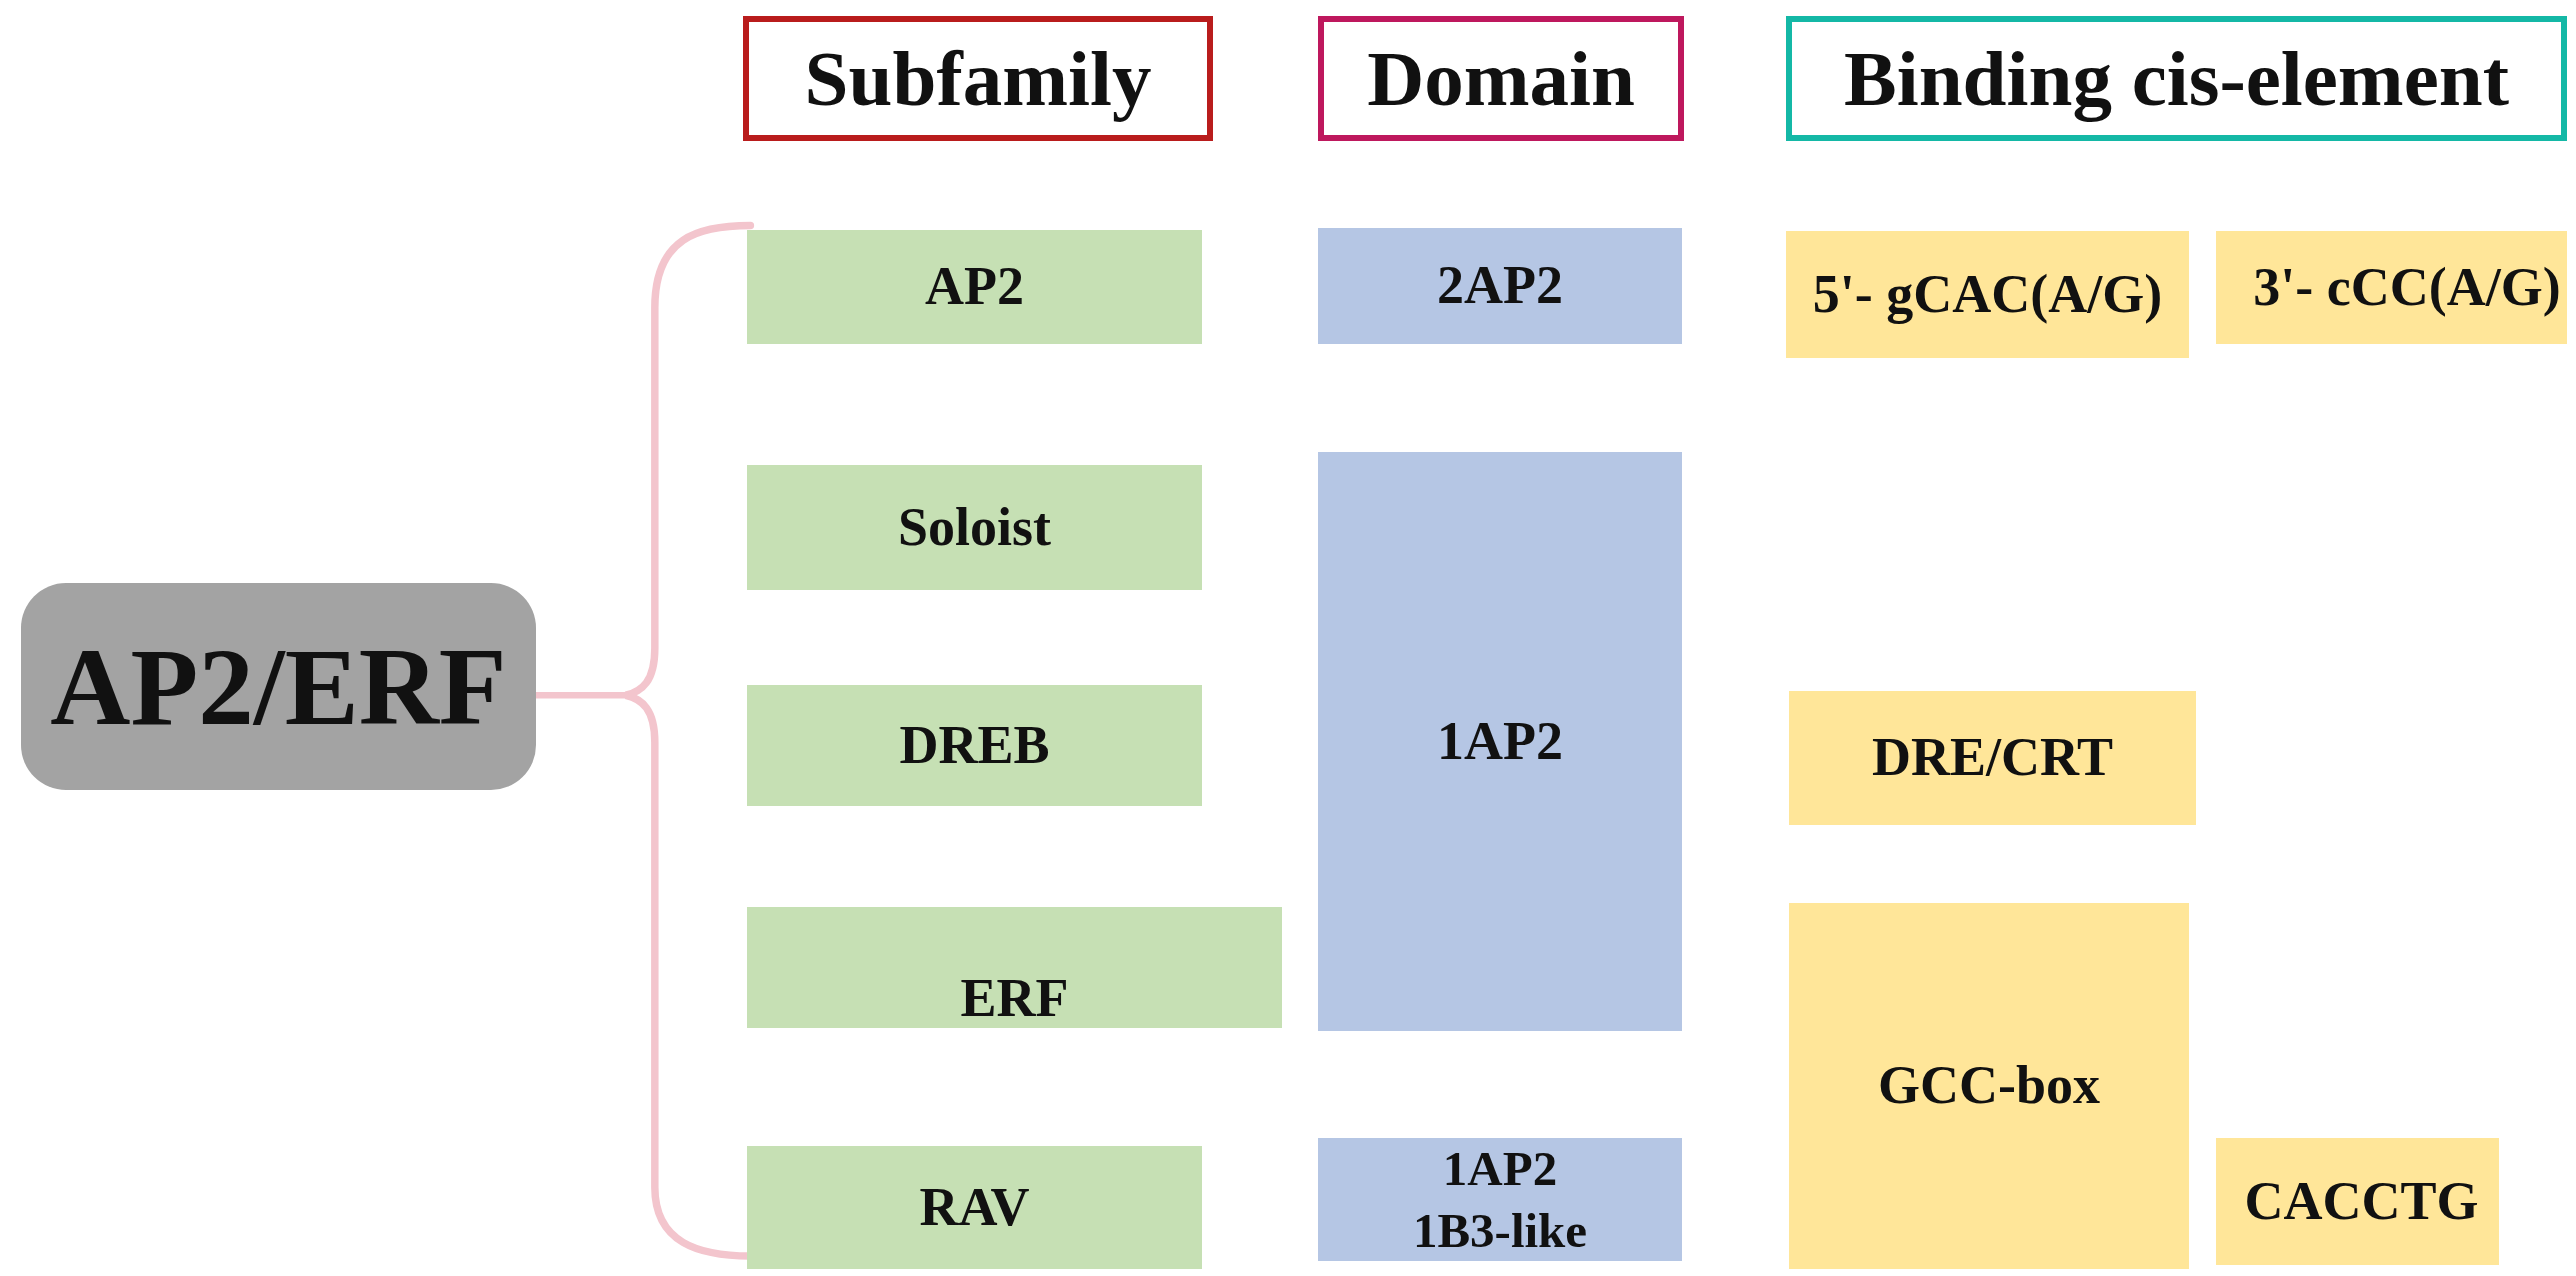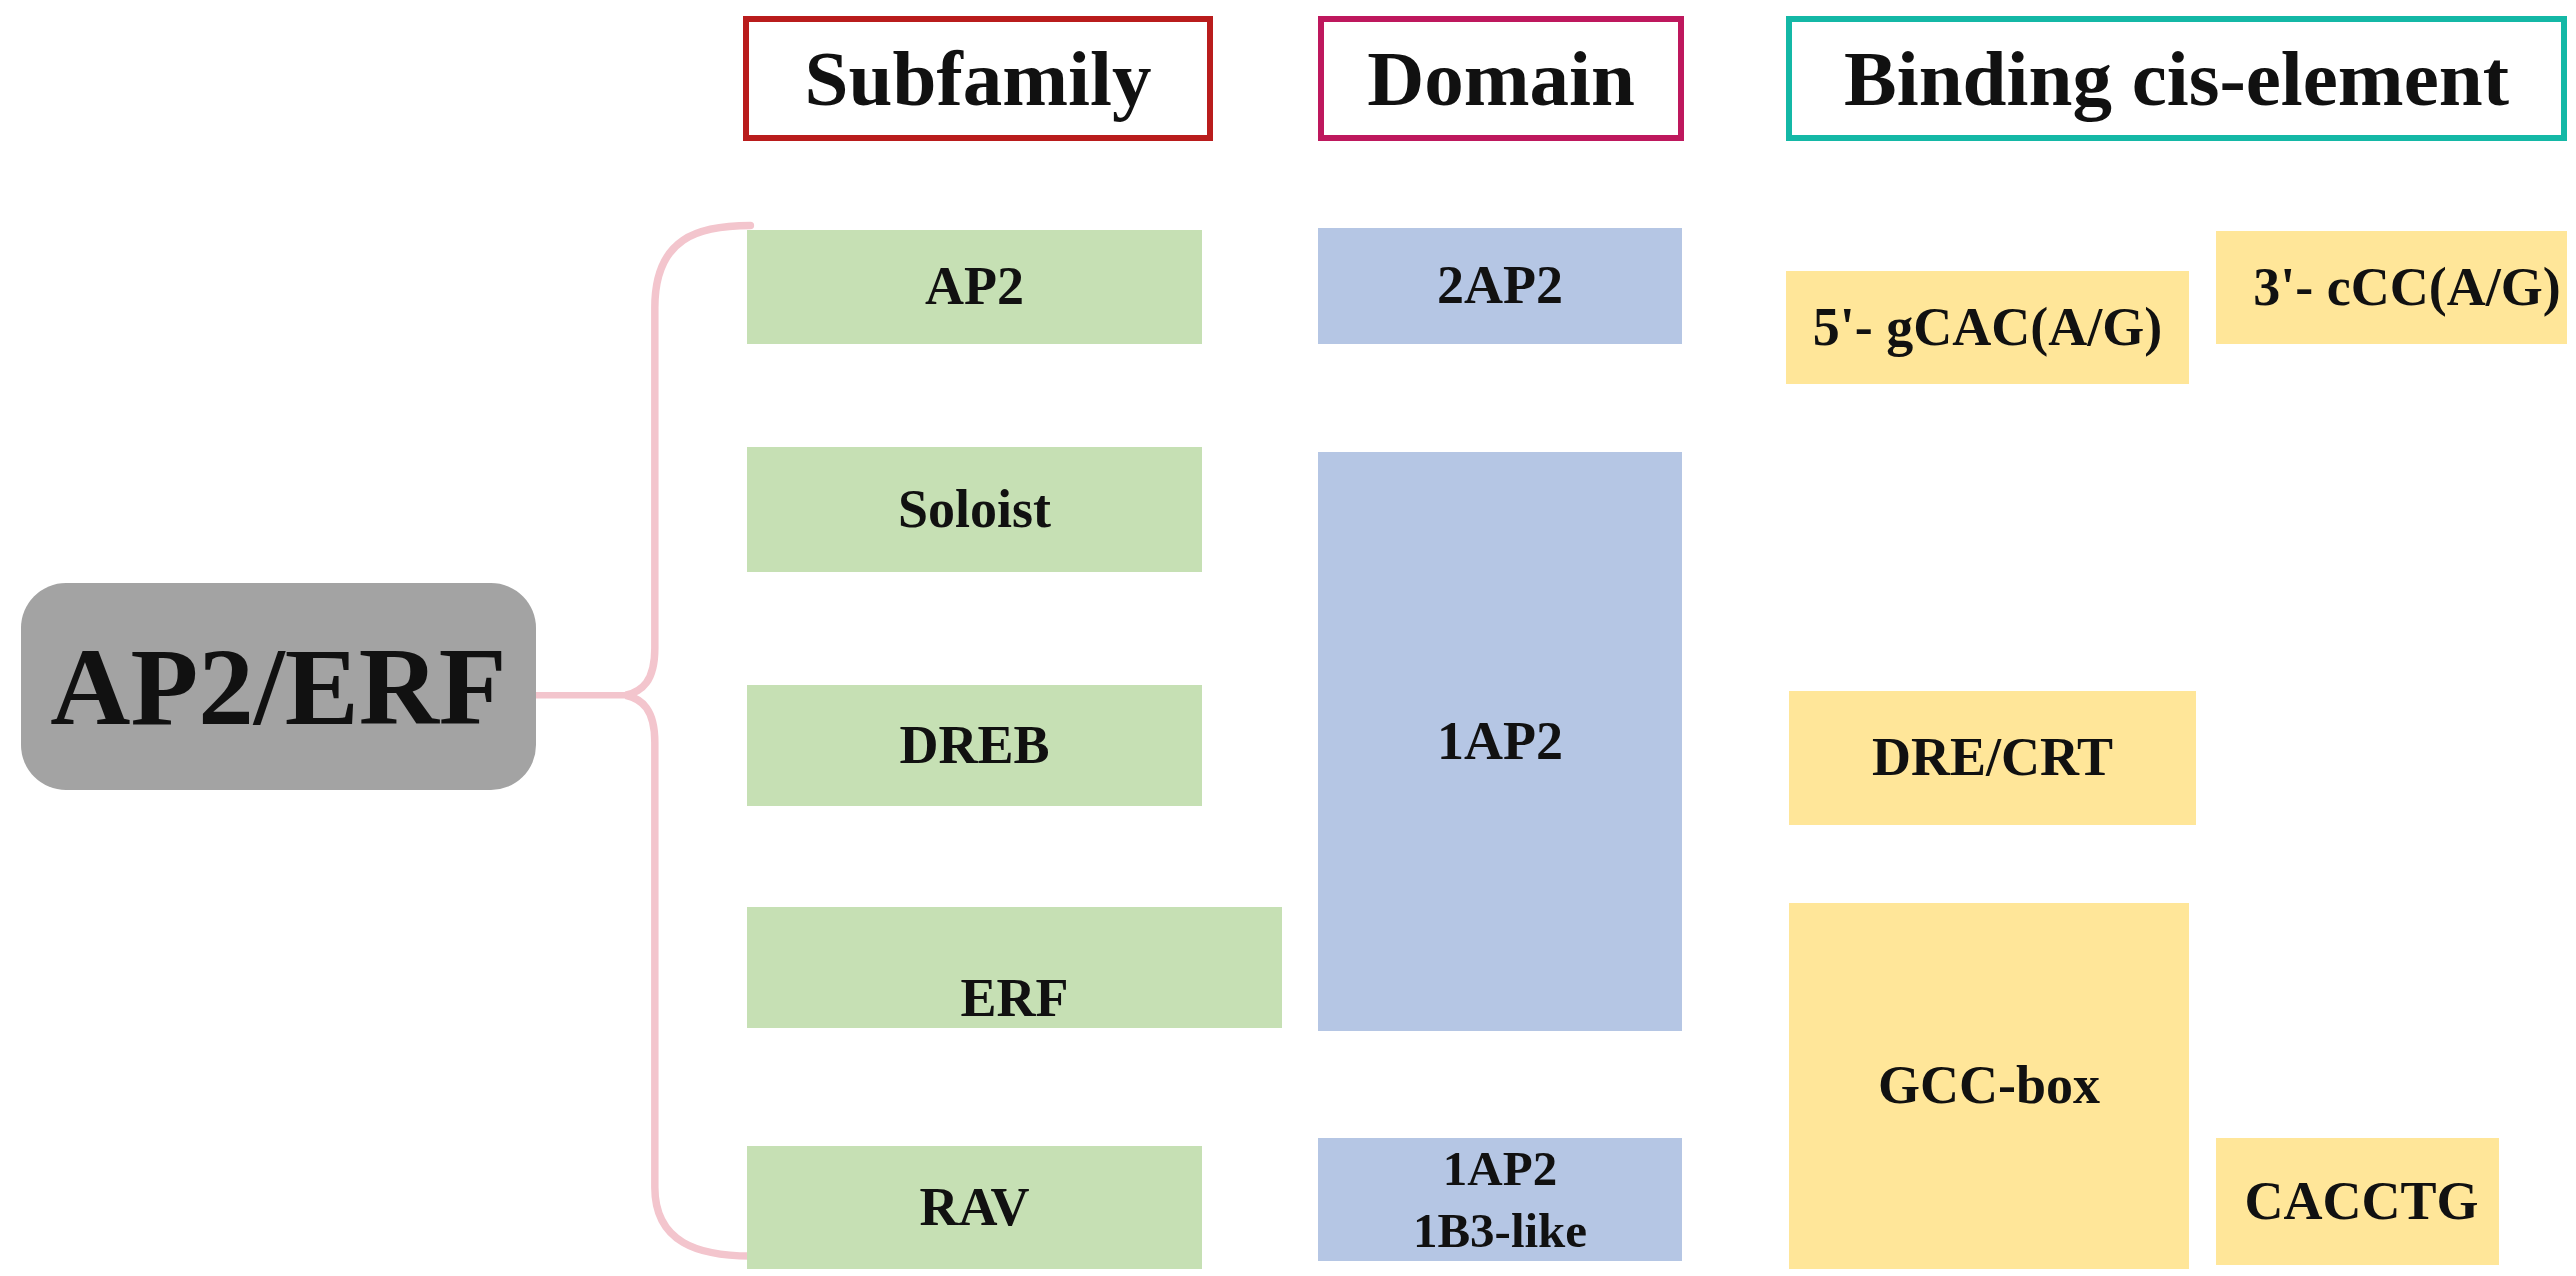--- a/index.html
+++ b/index.html
@@ -61,21 +61,21 @@
   <div class="cellbox hdr hdr-blue" style="left:1318px;top:16.4px;width:366px;height:125px;">
     <span>Domain</span>
   </div>
   <div class="cellbox hdr hdr-yellow" style="left:1786px;top:16.4px;width:781px;height:125px;">
     <span>Binding cis-element</span>
   </div>
 
   <div class="cellbox green lbl" style="left:747px;top:230px;width:455px;height:114px;">
     <span>AP2</span>
   </div>
-  <div class="cellbox green lbl" style="left:747px;top:447px;width:455px;height:125px;">
+  <div class="cellbox green lbl" style="left:747px;top:465px;width:455px;height:125px;">
     <span>Soloist</span>
   </div>
   <div class="cellbox green lbl" style="left:747px;top:685px;width:455px;height:121px;">
     <span>DREB</span>
   </div>
   <div class="cellbox green lbl" style="left:747px;top:907px;width:535px;height:121px;align-items:flex-end;">
     <span>ERF</span>
   </div>
   <div class="cellbox green lbl" style="left:747px;top:1146px;width:455px;height:123px;">
     <span>RAV</span>
@@ -85,21 +85,21 @@
     <span>2AP2</span>
   </div>
   <div class="cellbox blue lbl" style="left:1318px;top:452px;width:364px;height:579px;">
     <span>1AP2</span>
   </div>
   <div class="cellbox blue lbl-2line" style="left:1318px;top:1138px;width:364px;height:123px;">
     <span>1AP2</span>
     <span>1B3-like</span>
   </div>
 
-  <div class="cellbox yellow lbl" style="left:1786px;top:231px;width:403px;height:113px;margin-top:40px;">
+  <div class="cellbox yellow lbl" style="left:1786px;top:231px;width:403px;height:127px;">
     <span>5'- gCAC(A/G)</span>
   </div>
   <div class="cellbox yellow lbl" style="left:2216px;top:231px;width:351px;height:113px;padding-left:31px;">
     <span>3'- cCC(A/G)</span>
   </div>
   <div class="cellbox yellow lbl" style="left:1789px;top:691px;width:407px;height:134px;">
     <span>DRE/CRT</span>
   </div>
   <div class="cellbox yellow lbl" style="left:1789px;top:903px;width:400px;height:366px;">
     <span>GCC-box</span>

